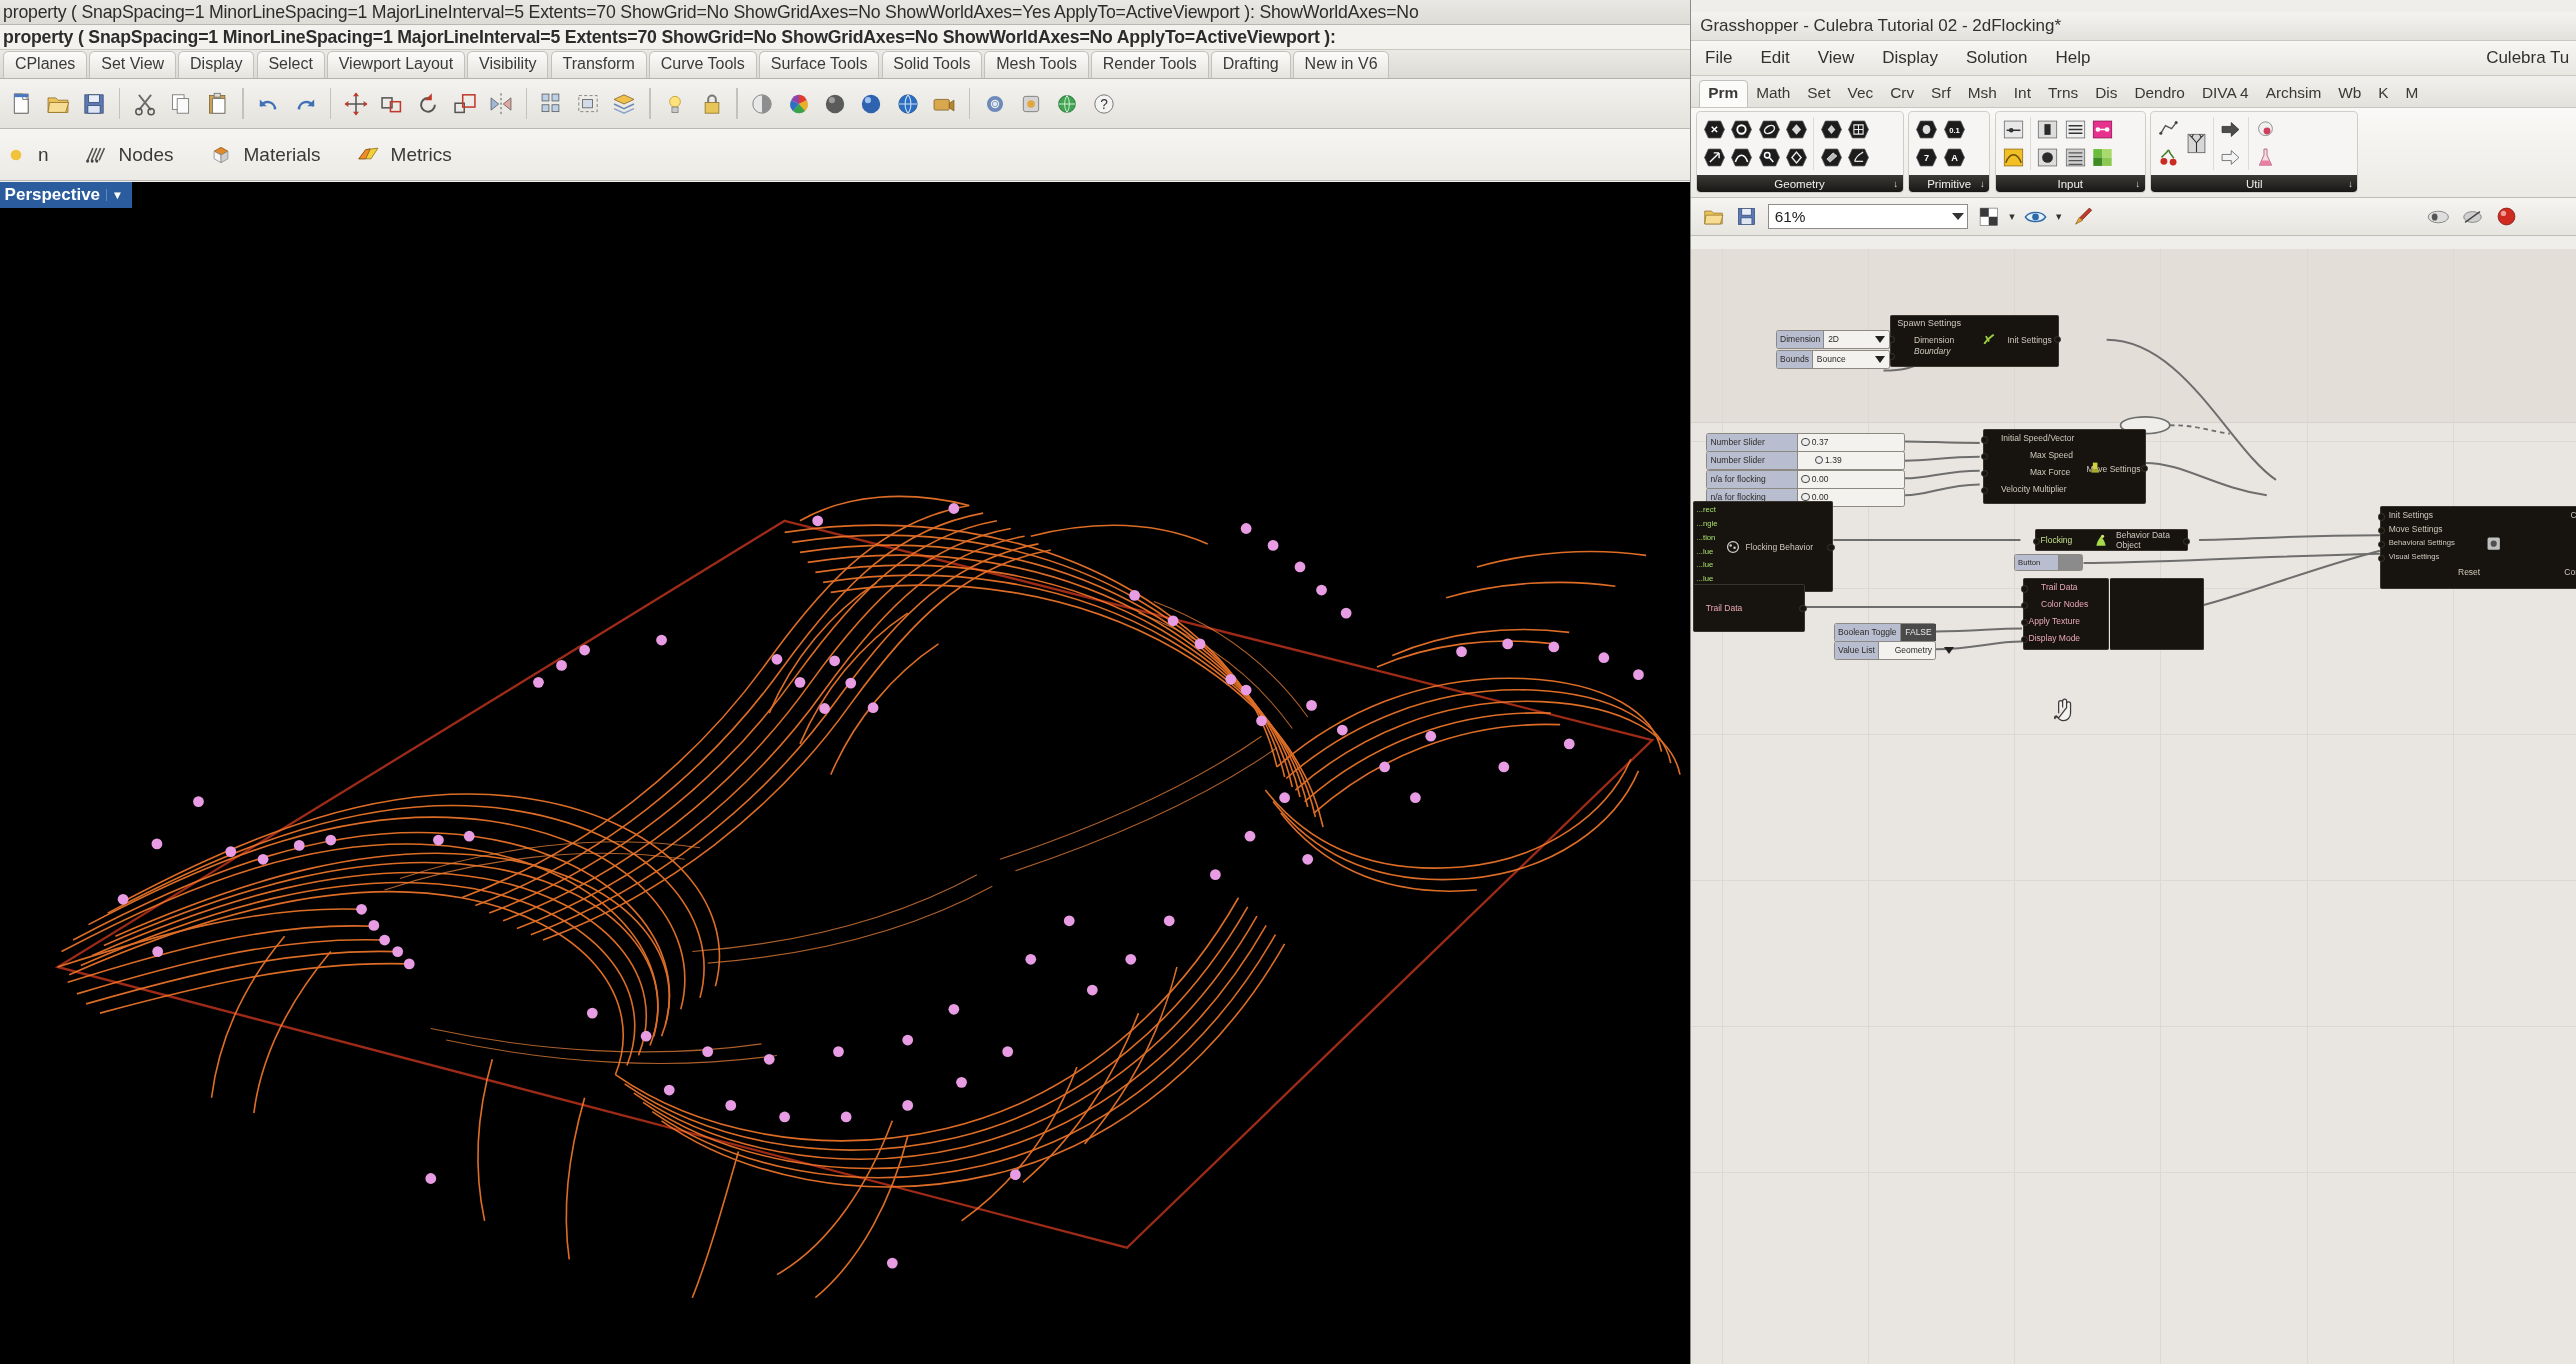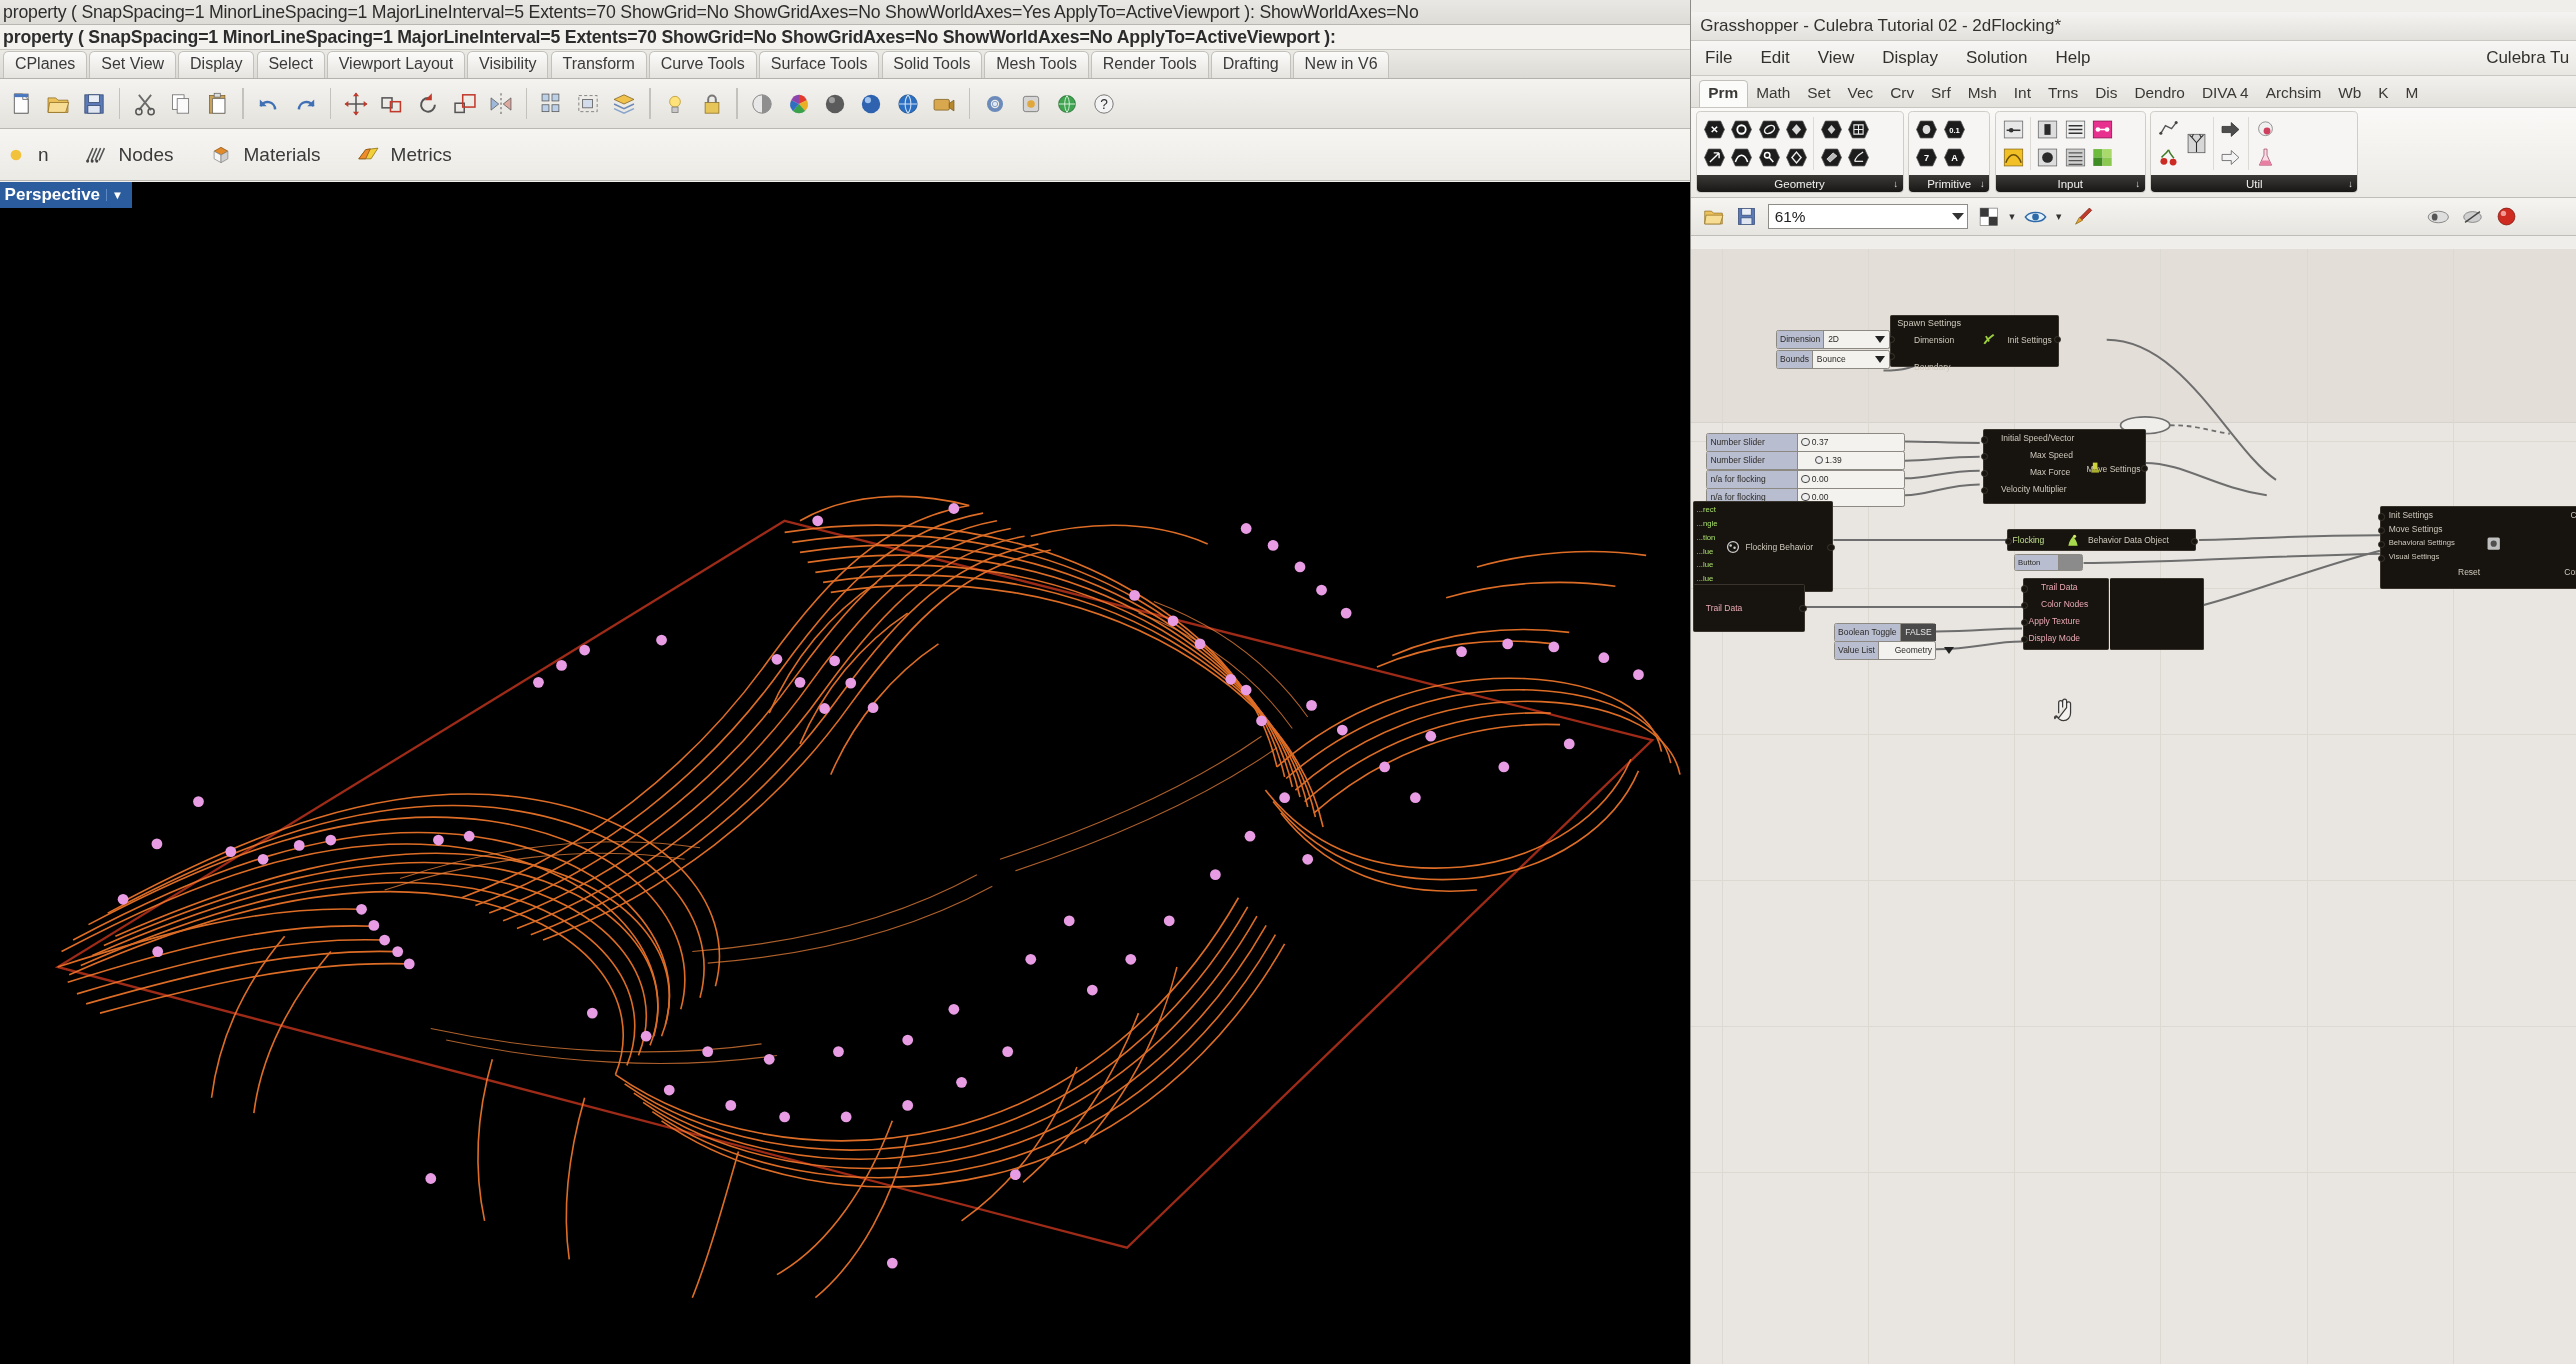--- a/index.html
+++ b/index.html
@@ -953,21 +953,21 @@
         <path d="M510,408 C600,408 720,400 895,396"></path>
       </g>
 
       <ellipse cx="590" cy="229" rx="32" ry="11" fill="#f0eeea" stroke="#6e6e6e" stroke-width="2.2"></ellipse>
       <path d="M622,229 C660,229 670,236 700,240" stroke="#6e6e6e" stroke-width="2.4" fill="none" stroke-dasharray="6 5"></path>
     </svg>
 
     <div class="node" style="left:199px;top:66px;width:169px;height:52px;">
       <span class="nlabel" style="left:6.2px;top:2.3px;color:#cfc9bd;font-size:9.2px;">Spawn Settings</span>
       <span class="nlabel" style="left:23px;top:18.5px;">Dimension</span>
-      <span class="nlabel" style="left:23px;top:46px;">Boundary</span>
+      <span class="nlabel" style="left:23px;top:30px;font-style:italic;">Boundary</span>
       <span class="nlabel" style="right:6.2px;top:18.5px;">Init Settings</span>
       <span style="position:absolute;left:91px;top:17px;">
         <svg width="14" height="14" viewBox="0 0 18 18">
             <path d="M3 14c3-6 9-9 12-12" stroke="#9ccf3f" stroke-width="2.4" fill="none"></path>
             <path d="M5 4l4 7" stroke="#9ccf3f" stroke-width="2.4" fill="none"></path>
           </svg>
       </span>
       <span class="nport" style="left:-3.1px;top:20px;"></span>
       <span class="nport" style="left:-3.1px;top:37px;"></span>
       <span class="nport" style="right:-3.1px;top:20px;"></span>
@@ -1044,21 +1044,21 @@
       <span style="position:absolute;left:32px;top:38px;">
         <svg width="14" height="14" viewBox="0 0 18 18">
             <circle cx="9" cy="9" r="7" fill="none" stroke="#cfcfcf" stroke-width="1.6"></circle>
             <circle cx="6" cy="7" r="1.6" fill="#cfcfcf"></circle>
             <circle cx="11" cy="10" r="1.6" fill="#cfcfcf"></circle>
           </svg>
       </span>
       <span class="nport" style="right:-3.1px;top:42px;"></span>
     </div>
 
-    <div class="node" style="left:316px;top:280px;width:189px;height:21.5px;">
+    <div class="node" style="left:344px;top:280px;width:153px;height:21.5px;">
       <span class="ncenter" style="left:4.6px;color:#bfe08a;">Flocking</span>
       <span class="ncenter" style="left:80px;">Behavior Data Object</span>
       <span style="position:absolute;left:58px;top:3.8px;">
         <svg width="14" height="14" viewBox="0 0 18 18">
             <path d="M3 15c1-6 4-9 6-12 2 3 5 6 6 12z" fill="#a8d94c"></path>
             <circle cx="11" cy="3" r="2" fill="#d6e96f"></circle>
           </svg>
       </span>
       <span class="nport" style="left:-3.1px;top:7.7px;"></span>
       <span class="nport" style="right:-3.1px;top:7.7px;"></span>

